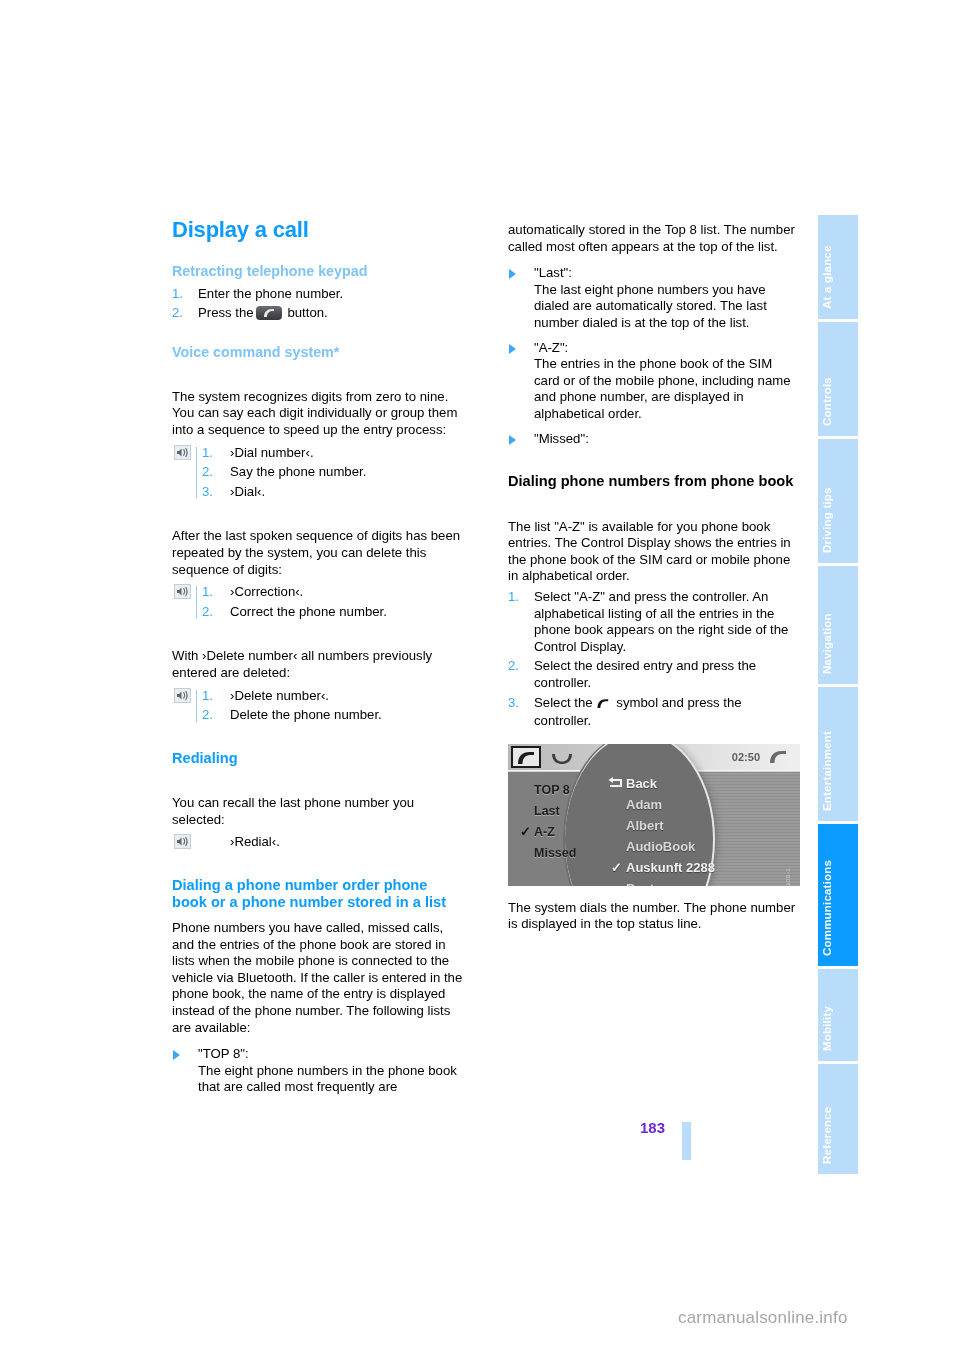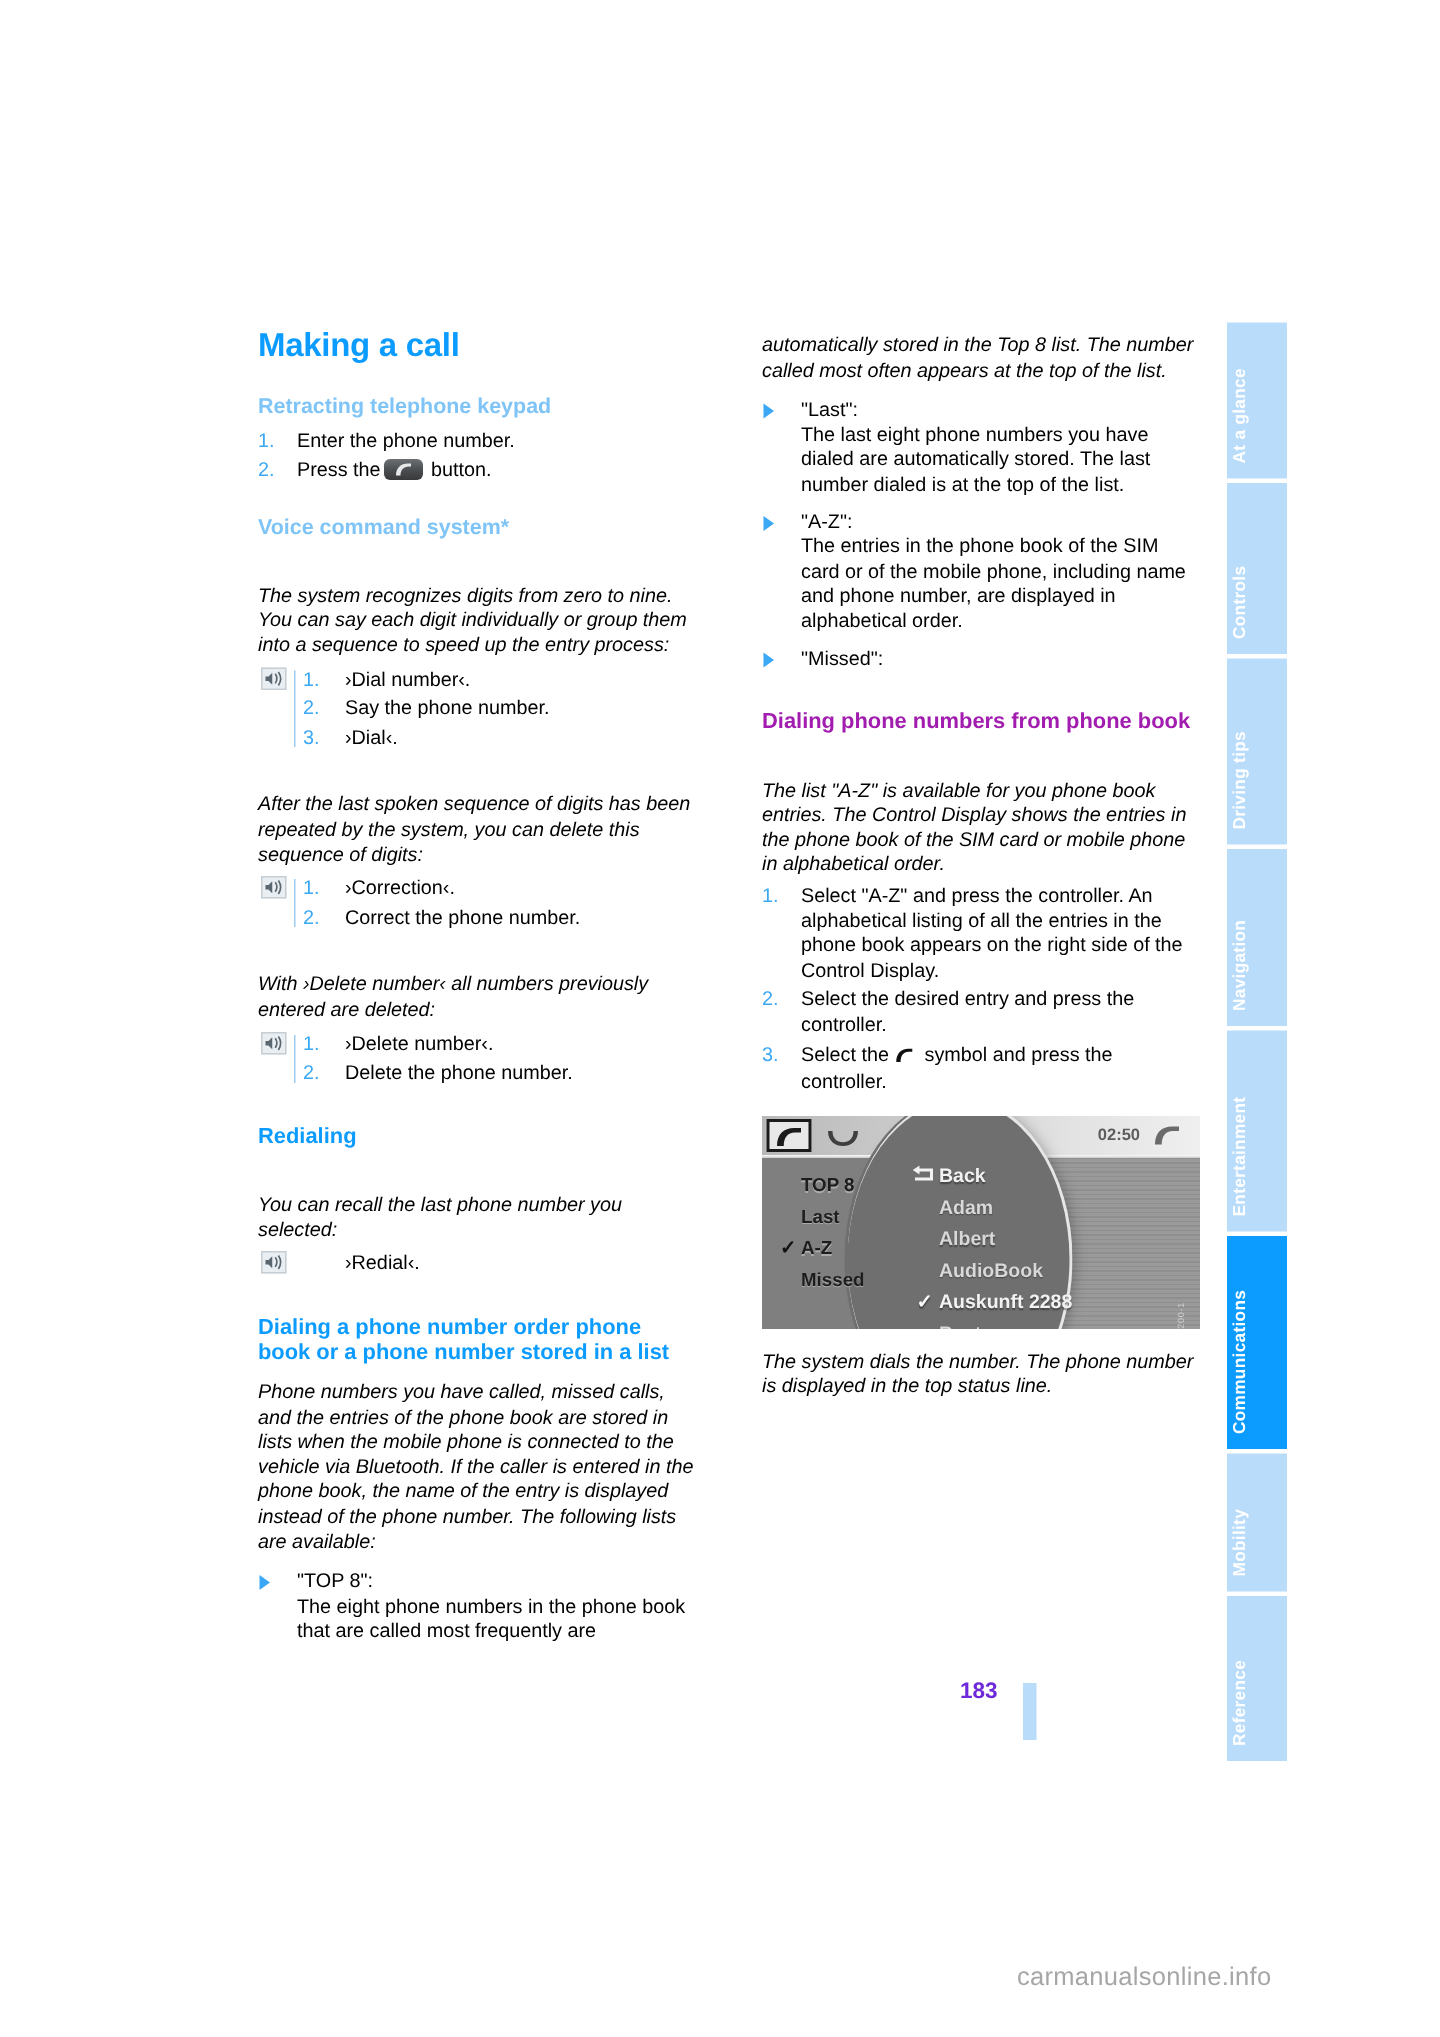--- a/index.html
+++ b/index.html
@@ -74,21 +74,21 @@
   h2.sec.sp { margin-top: 26px; }
   h3.sub {
     color: #7fc4f7;
     font-size: 14.3px;
     font-weight: bold;
     line-height: 17px;
     margin: 0 0 6px 0;
   }
   h3.sub.sp { margin-top: 22px; }
 
-  p.para { margin: 0 0 10px 0; font-style: italic; }
+  p.para { margin: 0 0 10px 0; }
   p.para.tight { margin-bottom: 4px; margin-top: 28px; }
 
   
   ol.steps {
     list-style: none;
     margin: 0 0 10px 0;
     padding: 0;
   }
   ol.steps > li {
     position: relative;
@@ -297,21 +297,21 @@
     <div class="tab" style="height:92px">
       <span>Mobility</span>
     </div>
     <div class="tab" style="height:110px">
       <span>Reference</span>
     </div>
   </div>
 
   <div class="col" id="col-left">
 
-    <h1 class="title">Making a call</h1>
+    <h1 class="title">Display a call</h1>
 
 
     <h3 class="sub">Retracting telephone keypad</h3>
     <ol class="steps">
       <li>
         <span class="num">1.</span>
         <span>Enter the phone number.</span>
       </li>
       <li>
         <span class="num">2.</span>
@@ -436,21 +436,21 @@
         <span class="bul"></span>
         <span>"A-Z":</span><br>
         <span>The entries in the phone book of the SIM card or of the mobile phone, including name and phone number, are displayed in alphabetical order.</span>
       </li>
       <li>
         <span class="bul"></span>
         <span>"Missed":</span><br>
       </li>
     </ul>
 
-    <h2 class="sec sp" style="color:#a21caf">Dialing phone numbers from phone book</h2>
+    <h2 class="sec sp" style="color:#000000">Dialing phone numbers from phone book</h2>
     <p class="para tight">The list "A-Z" is available for you phone book entries. The Control Display shows the entries in the phone book of the SIM card or mobile phone in alphabetical order.</p>
 
     <ol class="steps">
       <li>
         <span class="num">1.</span>
         <span>Select "A-Z" and press the controller. An alphabetical listing of all the entries in the phone book appears on the right side of the Control Display.</span>
       </li>
       <li>
         <span class="num">2.</span>
         <span>Select the desired entry and press the controller.</span>

